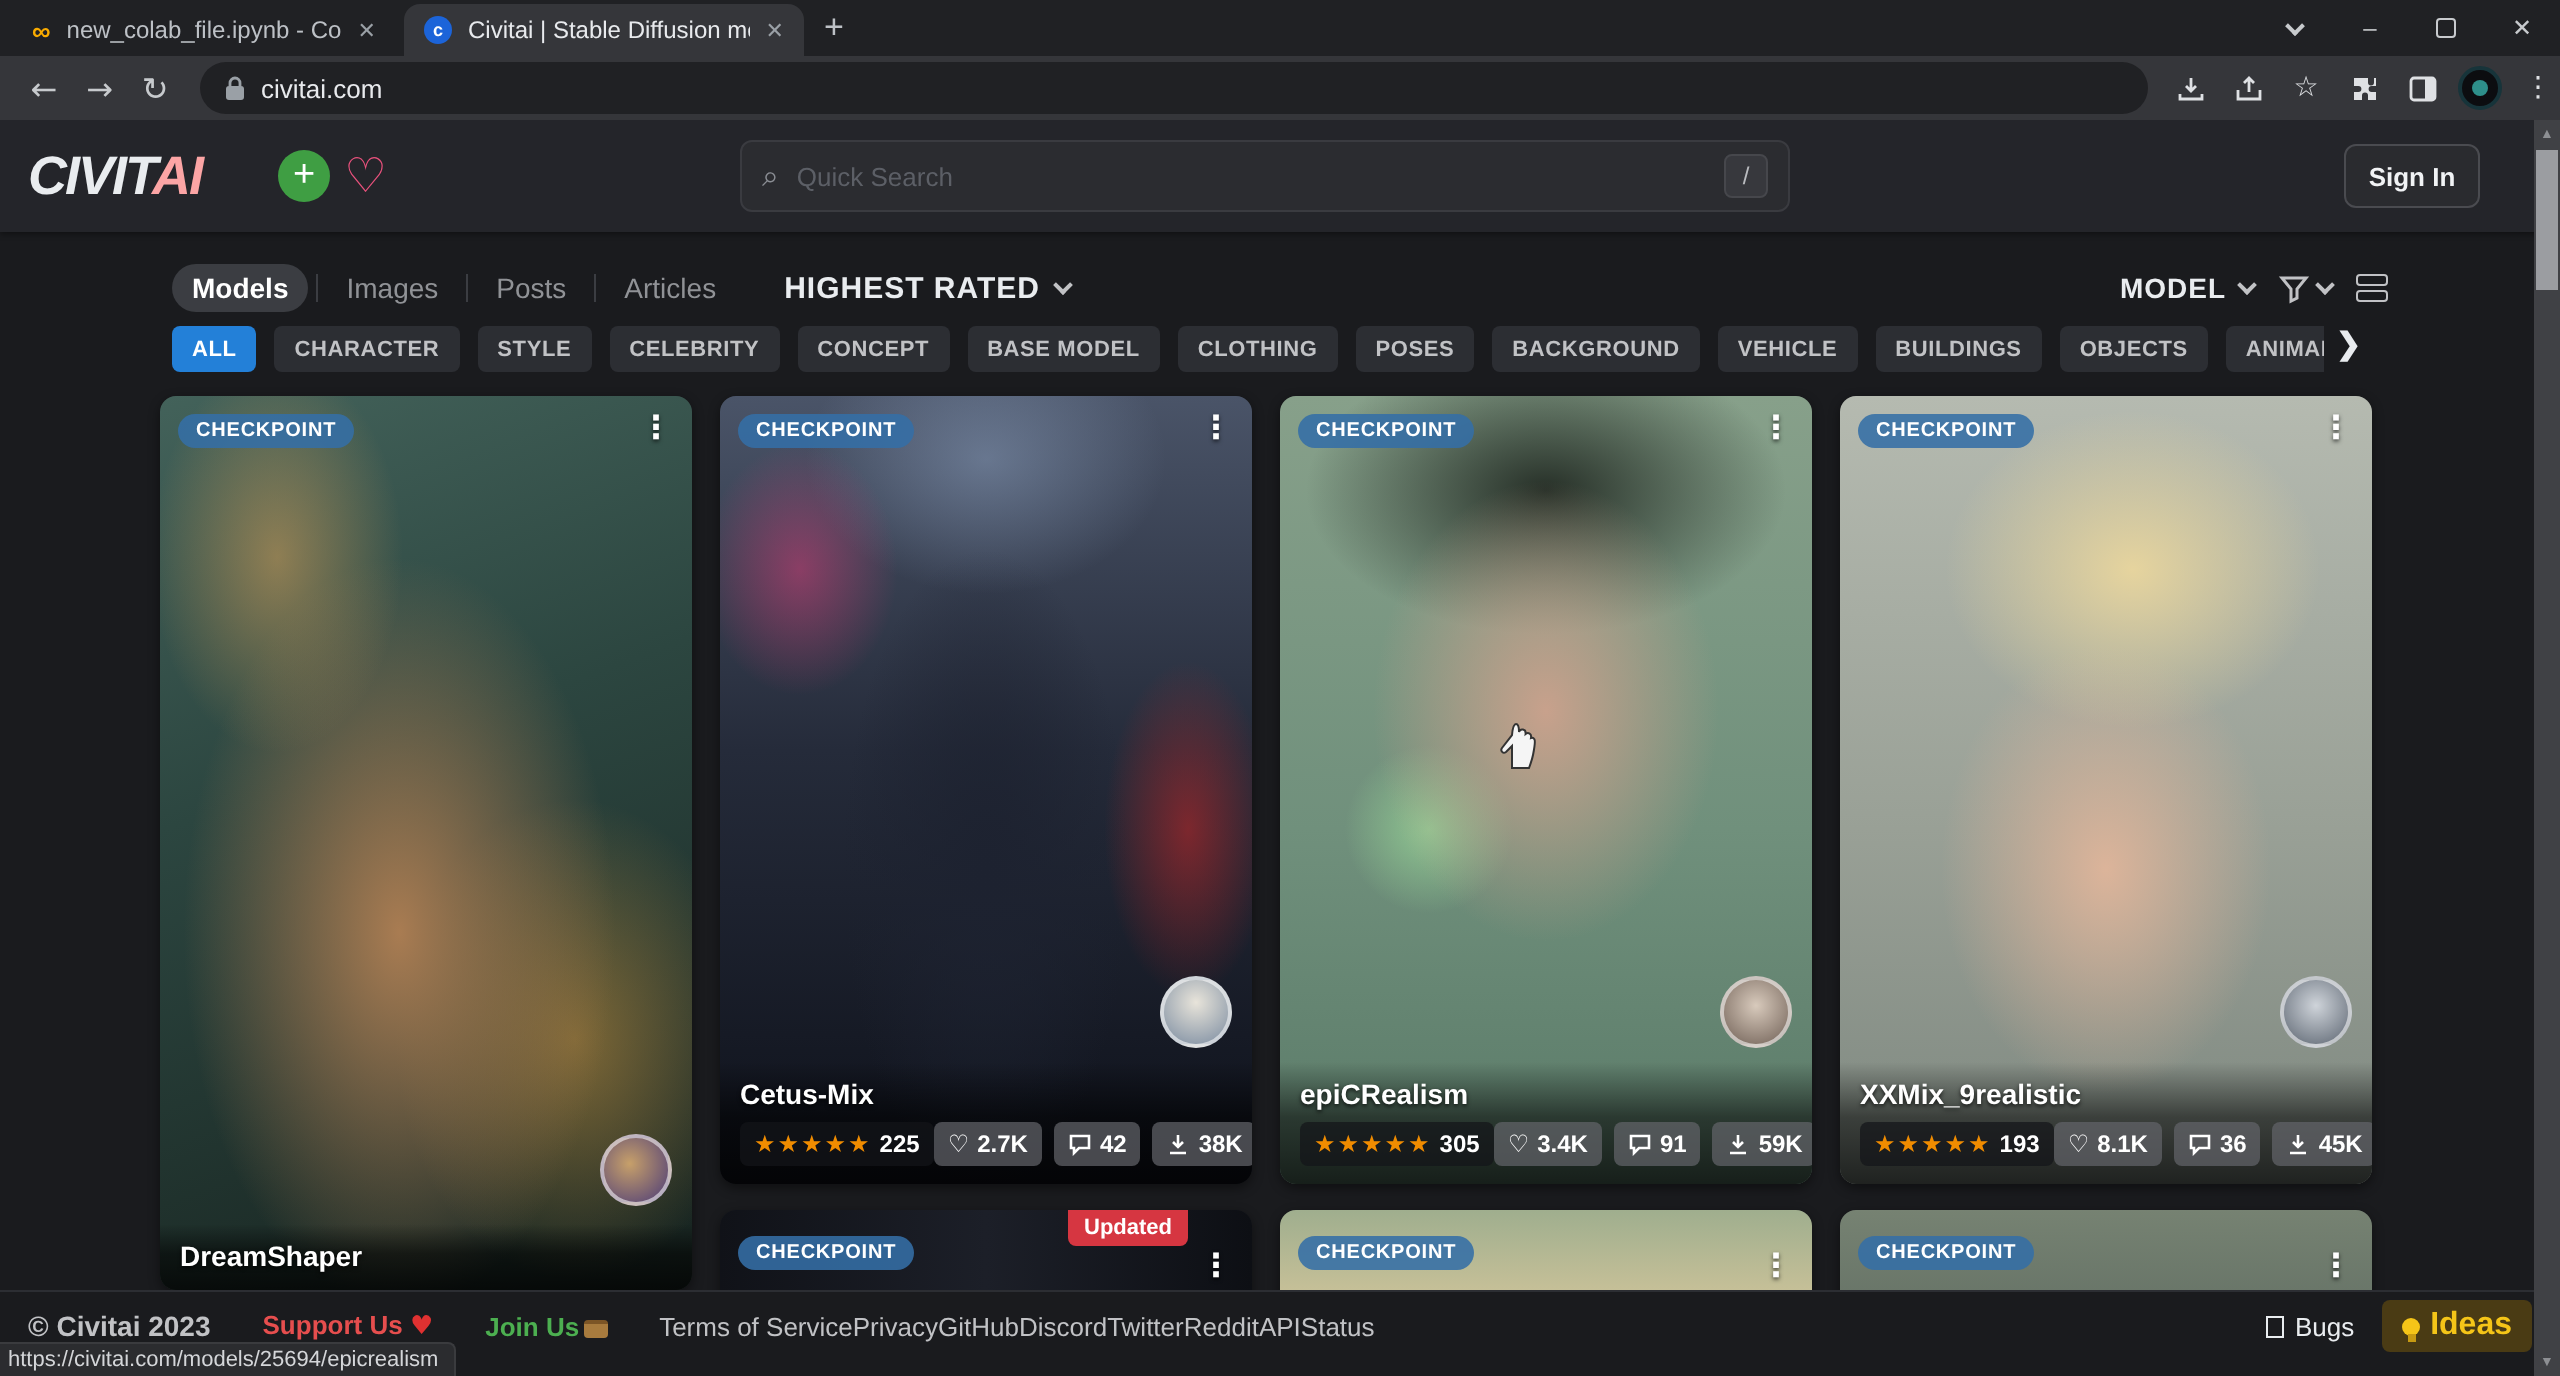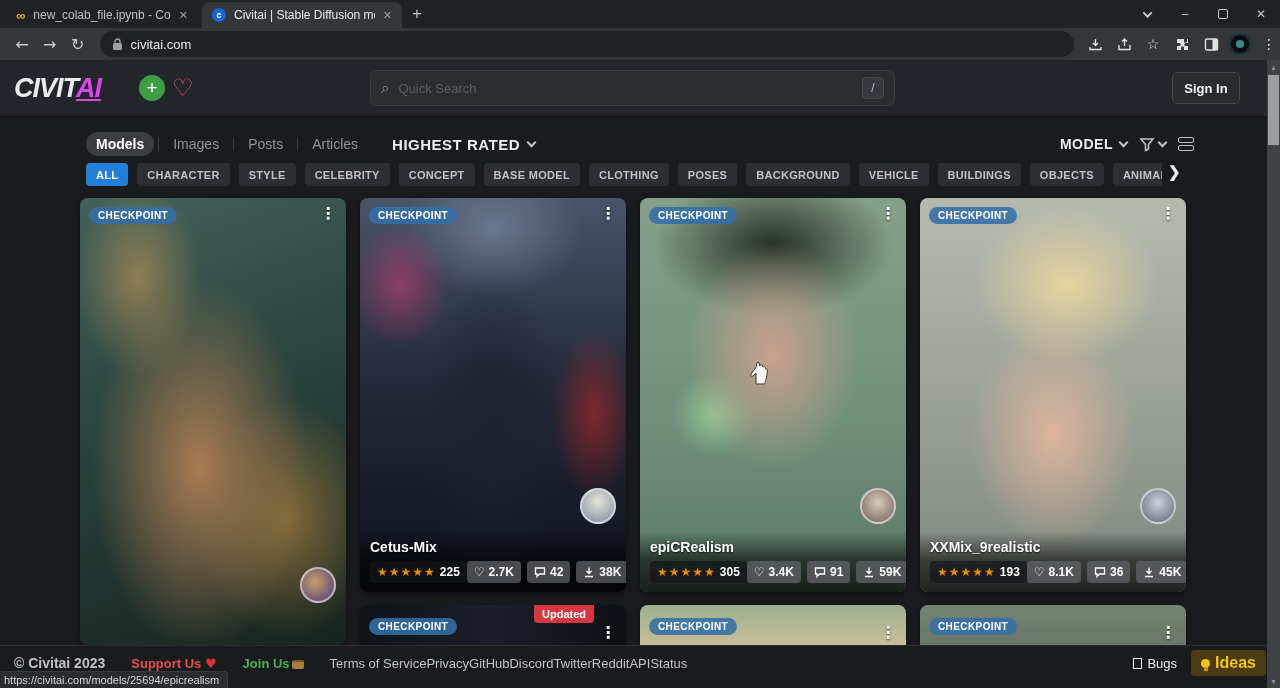--- a/index.html
+++ b/index.html
@@ -38,21 +38,21 @@
     display:flex; align-items:center; justify-content:center; }
   .tb-avatar i { width:8px; height:8px; border-radius:50%; background:#2e8f8a; }
 
   
   .page { position:absolute; top:60px; left:0; width:1280px; height:628px; background:#1a1b1e; overflow:hidden; }
 
   .siteheader { position:absolute; top:0; left:0; width:1280px; height:56px; background:#24252a;
     box-shadow:0 1px 3px rgba(0,0,0,.4); }
   .logo { position:absolute; left:14px; top:13px; font-size:27px; font-weight:900;
     letter-spacing:-1px; font-style:italic; }
-  .logo .c1 { color:#e9ecef; } .logo .c2 { color:#d946ef;text-decoration:underline; }
+  .logo .c1 { color:#e9ecef; } .logo .c2 { color:#fca5a5; }
   .plusbtn { position:absolute; left:139px; top:15px; width:26px; height:26px; border-radius:50%;
     background:#3f9e43; color:#fff; font-size:19px; display:flex; align-items:center; justify-content:center; }
   .heartbtn { position:absolute; left:172px; top:14px; color:#e8517c; font-size:24px;
     font-family:"DejaVu Sans", sans-serif; }
   .searchbox { position:absolute; left:370px; top:10px; width:525px; height:36px; background:#2b2c30;
     border:1px solid #3a3b40; border-radius:6px; display:flex; align-items:center; padding:0 10px; gap:9px; }
   .searchbox .mag { color:#8b8e94; font-size:15px; font-family:"DejaVu Sans", sans-serif; }
   .searchbox .ph { color:#5c5f66; font-size:13px; flex:1; }
   .slash { width:22px; height:22px; background:#37383d; border:1px solid #46474c; border-radius:4px;
     color:#b9bbbf; font-size:12px; display:flex; align-items:center; justify-content:center; }
@@ -292,20 +292,23 @@
       <div class="chip">OBJECTS</div>
       <div class="chip">ANIMAL</div>
     </div>
   <div class="chiparrow">❯</div>
 
   <div class="card" style="left:80px; top:138px; height:447px;">
     <div class="cardimg img-1"></div>
     <div class="badge">CHECKPOINT</div>
     <div class="dots">⋮</div>
     <div class="avatar av-1" style="bottom:42px;"></div>
+    <div class="cfooter">
+      <div class="cname">DreamShaper</div>
+    </div>
   </div>
 
   <div class="card" style="left:360px; top:138px; height:394px;">
     <div class="cardimg img-2"></div>
     <div class="badge">CHECKPOINT</div>
     <div class="dots">⋮</div>
     <div class="avatar av-2" style="bottom:68px;"></div>
     <div class="cfooter">
       <div class="cname">Cetus-Mix</div>
       <div class="statrow">

